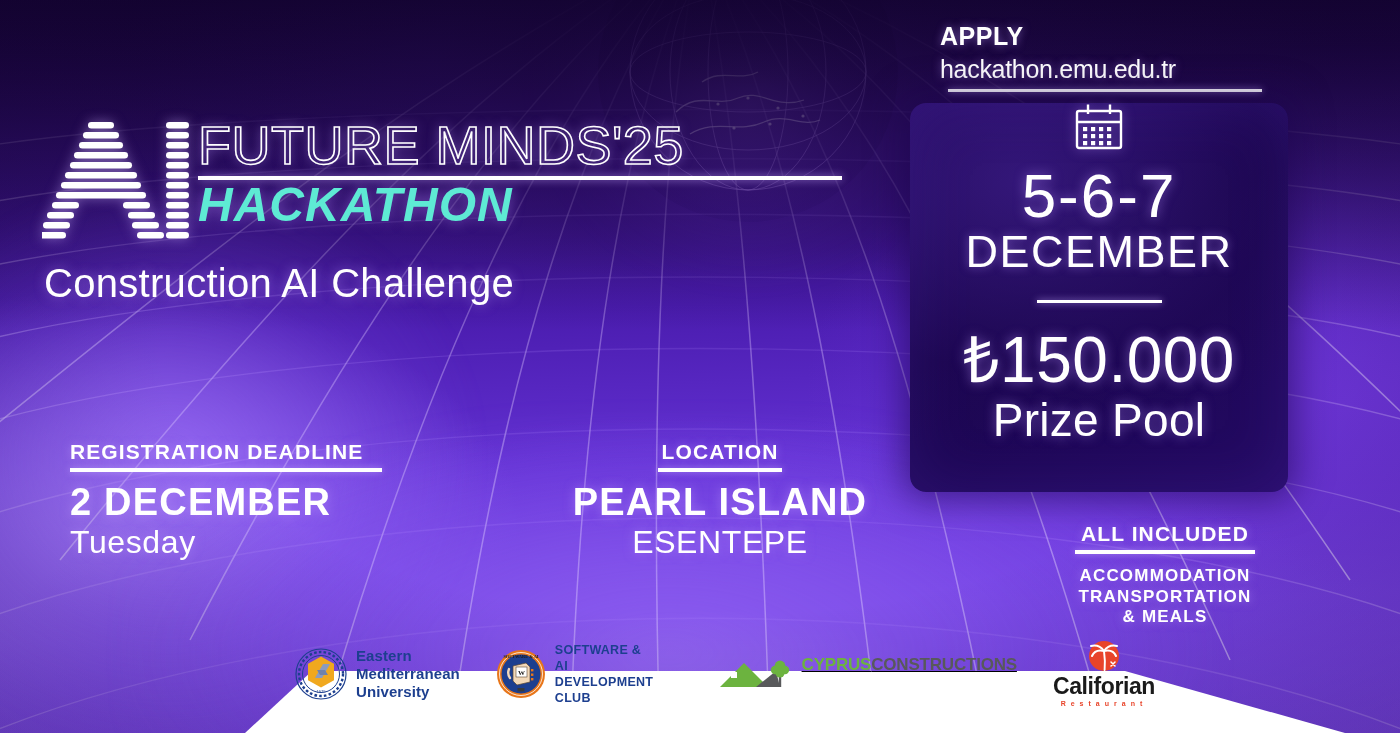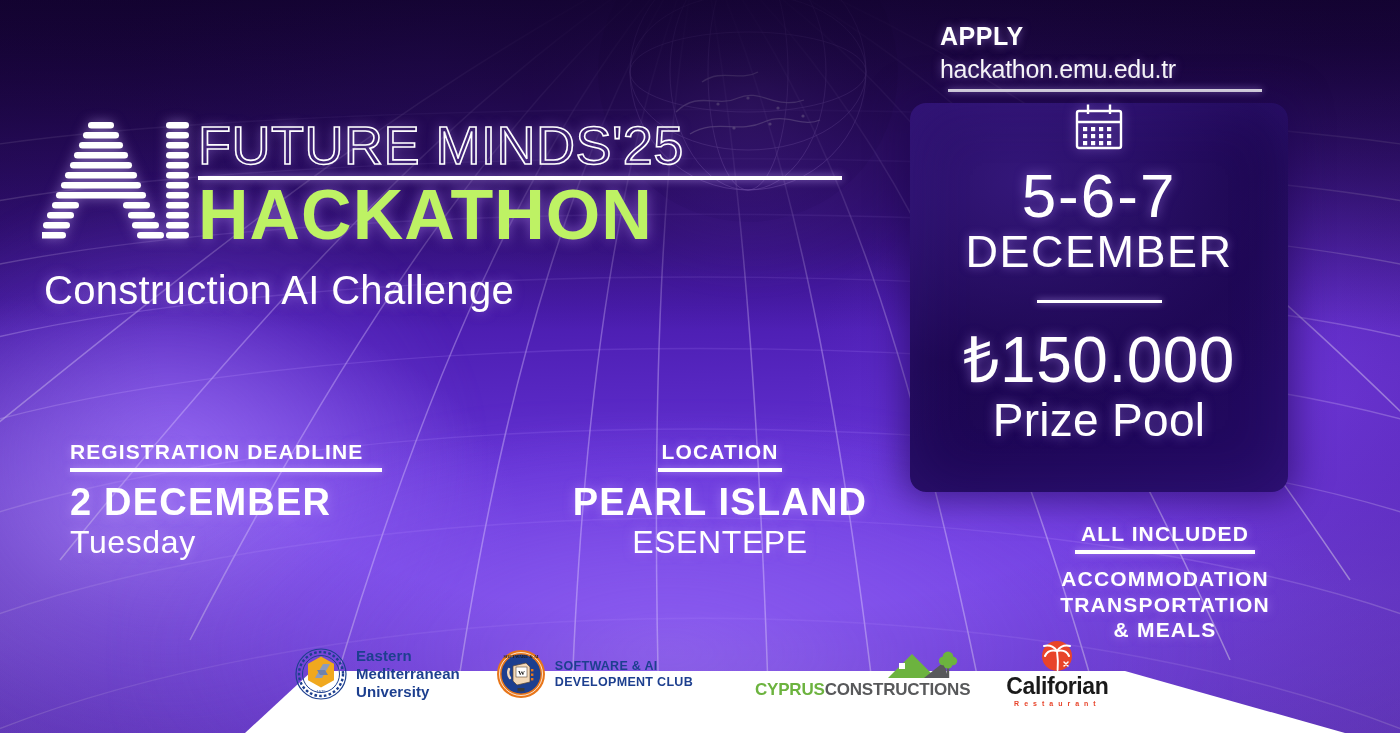--- a/index.html
+++ b/index.html
@@ -95,23 +95,24 @@
     text-shadow:0 0 12px rgba(190,150,255,.50);
     white-space:nowrap;
     font-weight:400;
   }
   .title-rule{
     margin-top:4px; margin-bottom:1px;
     width:100%; height:4px; background:#ffffff;
     box-shadow:0 0 8px rgba(200,165,255,.7);
   }
   .hackathon{
-    font-size:70px; line-height:.98; font-weight:bold; color:#bef264;
+    font-size:48px; line-height:.98; font-weight:bold; color:#5eead4;
     letter-spacing:1px; white-space:nowrap;
     text-shadow:0 0 14px rgba(185,140,255,.55);
+    font-style:italic;
   }
   .subtitle{
     margin-top:16px; margin-left:2px;
     font-size:40px; font-weight:300; color:#ffffff; letter-spacing:.3px;
     text-shadow:0 0 12px rgba(190,150,255,.55);
   }
 
   
   .info-card{
     position:absolute; left:910px; top:103px; width:378px; height:389px;
@@ -173,21 +174,21 @@
   #deadline-block{ left:70px; top:440px; text-align:left; }
   #deadline-block .ib-rule{ width:312px; }
 
   #location-block{ left:500px; top:440px; text-align:center; width:440px; }
   #location-block .ib-head{ }
   #location-block .ib-rule{ width:124px; margin-left:auto; margin-right:auto; }
 
   #included-block{ left:1000px; top:522px; text-align:center; width:330px; }
   #included-block .ib-rule{ width:180px; margin-left:auto; margin-right:auto; }
   .inc-line{
-    font-size:21px; font-weight:bold; letter-spacing:1.2px; line-height:1.22;
+    font-size:17px; font-weight:bold; letter-spacing:1.2px; line-height:1.22;
     text-shadow:0 0 10px rgba(190,150,255,.55); white-space:nowrap;
   }
   .inc-list{ margin-top:12px; }
 
   
   .footer{
     position:absolute; left:0; bottom:0; width:1400px; height:105px;
     background:#ffffff;
     clip-path:polygon(245px 105px, 312px 43px, 1125px 43px, 1345px 105px);
   }
@@ -198,21 +199,21 @@
   .sponsor{ display:flex; align-items:center; gap:9px; }
   .sponsor-logo{ flex:0 0 auto; }
   .sponsor-logo svg{ display:block; }
 
   .emu-text{
     font-size:15px; font-weight:bold; color:#1d3f8f; line-height:1.18; letter-spacing:.1px;
   }
   .club-text{
     font-size:12.5px; font-weight:bold; color:#1d3f8f; line-height:1.3; letter-spacing:.3px;
   }
-  .cc-wrap{ display:flex; flex-direction:column; align-items:flex-start; }
+  .cc-wrap{ display:flex; flex-direction:row; align-items:flex-start;text-decoration:underline; }
   .cc-word{ font-size:17px; font-weight:bold; letter-spacing:-.2px; }
   .cc-green{ color:#6cb33f; }
   .cc-gray{ color:#58595b; }
   .cal-wrap{ display:flex; flex-direction:column; align-items:center; }
   .cal-name{ font-size:23px; font-weight:bold; color:#1a1a1a; letter-spacing:-.4px; line-height:1; }
   .cal-sub{ font-size:7px; font-weight:bold; color:#e8442a; letter-spacing:5px; margin-top:2px; }
 </style>
 </head>
 <body>
 

